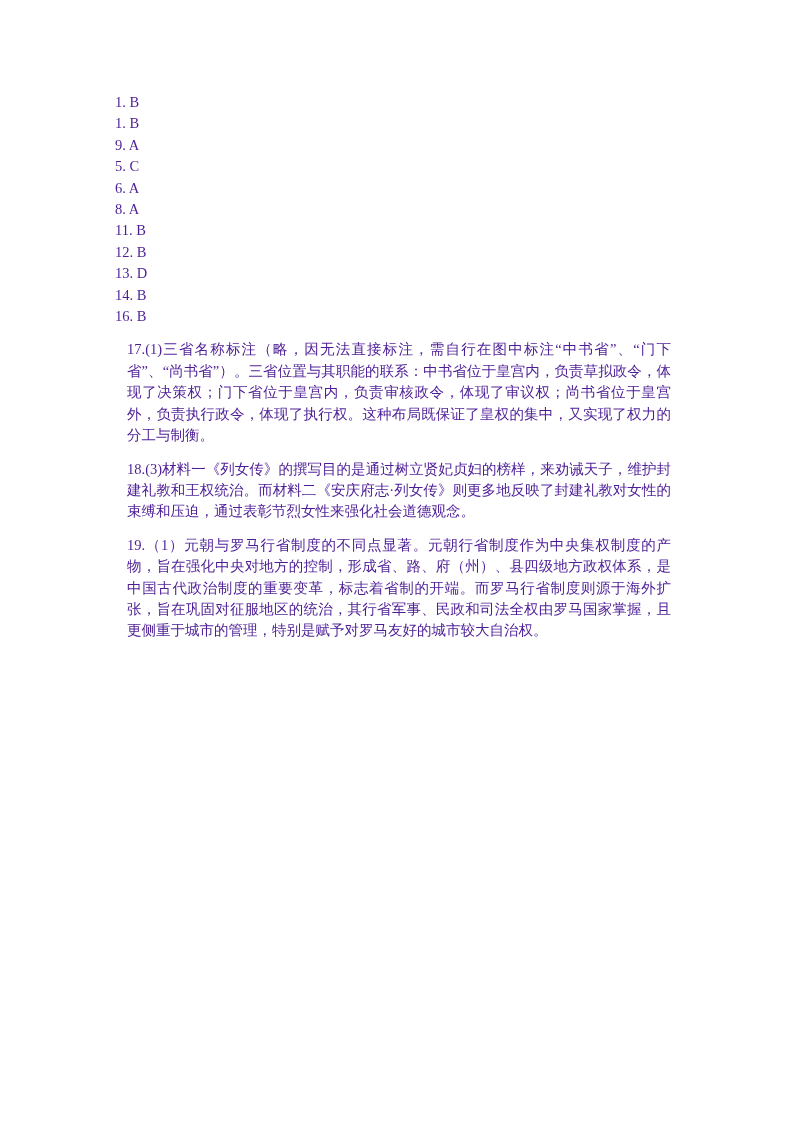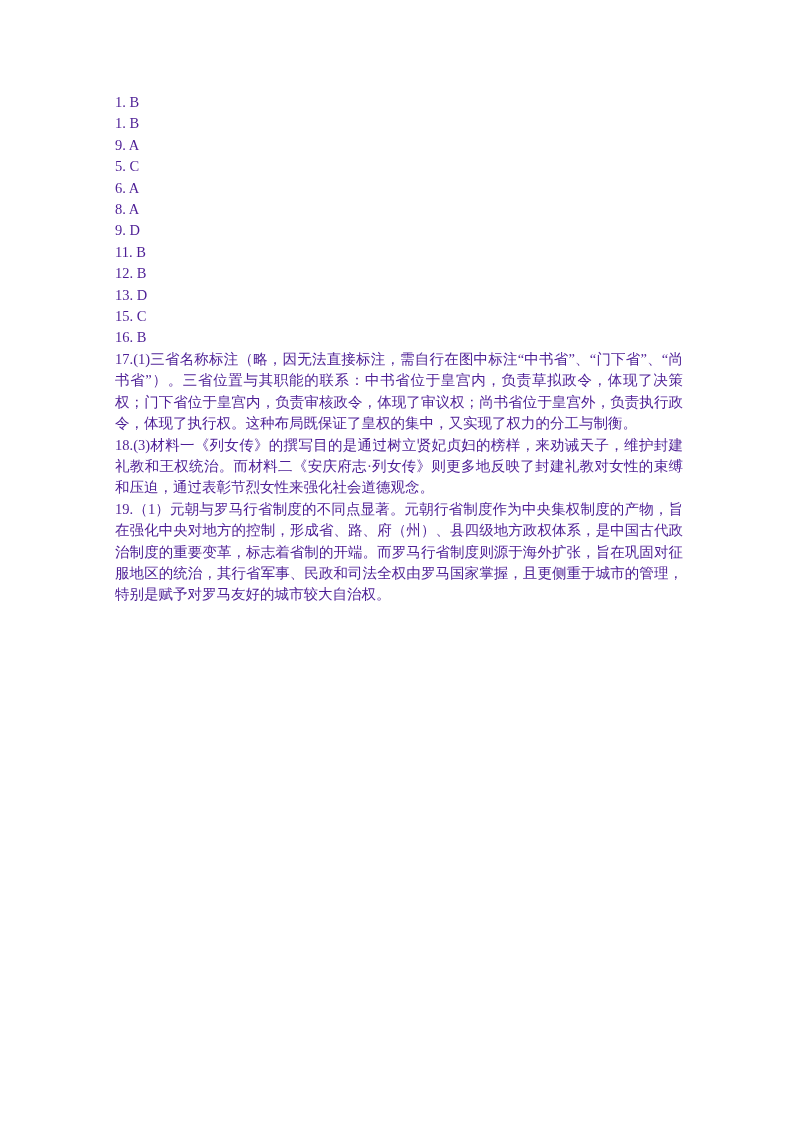--- a/index.html
+++ b/index.html
@@ -22,45 +22,44 @@
     top: 92px;
     width: 568px;
     font-size: 14.5px;
     line-height: 21.4px;
   }
   .answer-line {
     text-align: left;
     white-space: pre;
   }
   p.para {
-    margin: 0;
+    margin: 12px;
     text-align: justify;
     text-justify: inter-ideograph;
   }
   p.para.indent {
     text-indent: 17px;
   }
 </style>
 </head>
 <body>
 
 <div class="page">
   <div class="content">
 
     <div class="answer-line">1. B</div>
     <div class="answer-line">1. B</div>
     <div class="answer-line">9. A</div>
     <div class="answer-line">5. C</div>
     <div class="answer-line">6. A</div>
     <div class="answer-line">8. A</div>
-    <div class="answer-line">9. D</div>
     <div class="answer-line">11. B</div>
     <div class="answer-line">12. B</div>
     <div class="answer-line">13. D</div>
-    <div class="answer-line">15. C</div>
+    <div class="answer-line">14. B</div>
     <div class="answer-line">16. B</div>
 
     <p class="para">17.(1)三省名称标注（略，因无法直接标注，需自行在图中标注“中书省”、“门下省”、“尚书省”）。三省位置与其职能的联系：中书省位于皇宫内，负责草拟政令，体现了决策权；门下省位于皇宫内，负责审核政令，体现了审议权；尚书省位于皇宫外，负责执行政令，体现了执行权。这种布局既保证了皇权的集中，又实现了权力的分工与制衡。</p>
     <p class="para">18.(3)材料一《列女传》的撰写目的是通过树立贤妃贞妇的榜样，来劝诫天子，维护封建礼教和王权统治。而材料二《安庆府志·列女传》则更多地反映了封建礼教对女性的束缚和压迫，通过表彰节烈女性来强化社会道德观念。</p>
     <p class="para">19.（1）元朝与罗马行省制度的不同点显著。元朝行省制度作为中央集权制度的产物，旨在强化中央对地方的控制，形成省、路、府（州）、县四级地方政权体系，是中国古代政治制度的重要变革，标志着省制的开端。而罗马行省制度则源于海外扩张，旨在巩固对征服地区的统治，其行省军事、民政和司法全权由罗马国家掌握，且更侧重于城市的管理，特别是赋予对罗马友好的城市较大自治权。</p>
 
   </div>
 </div>
 
 </body></html>

